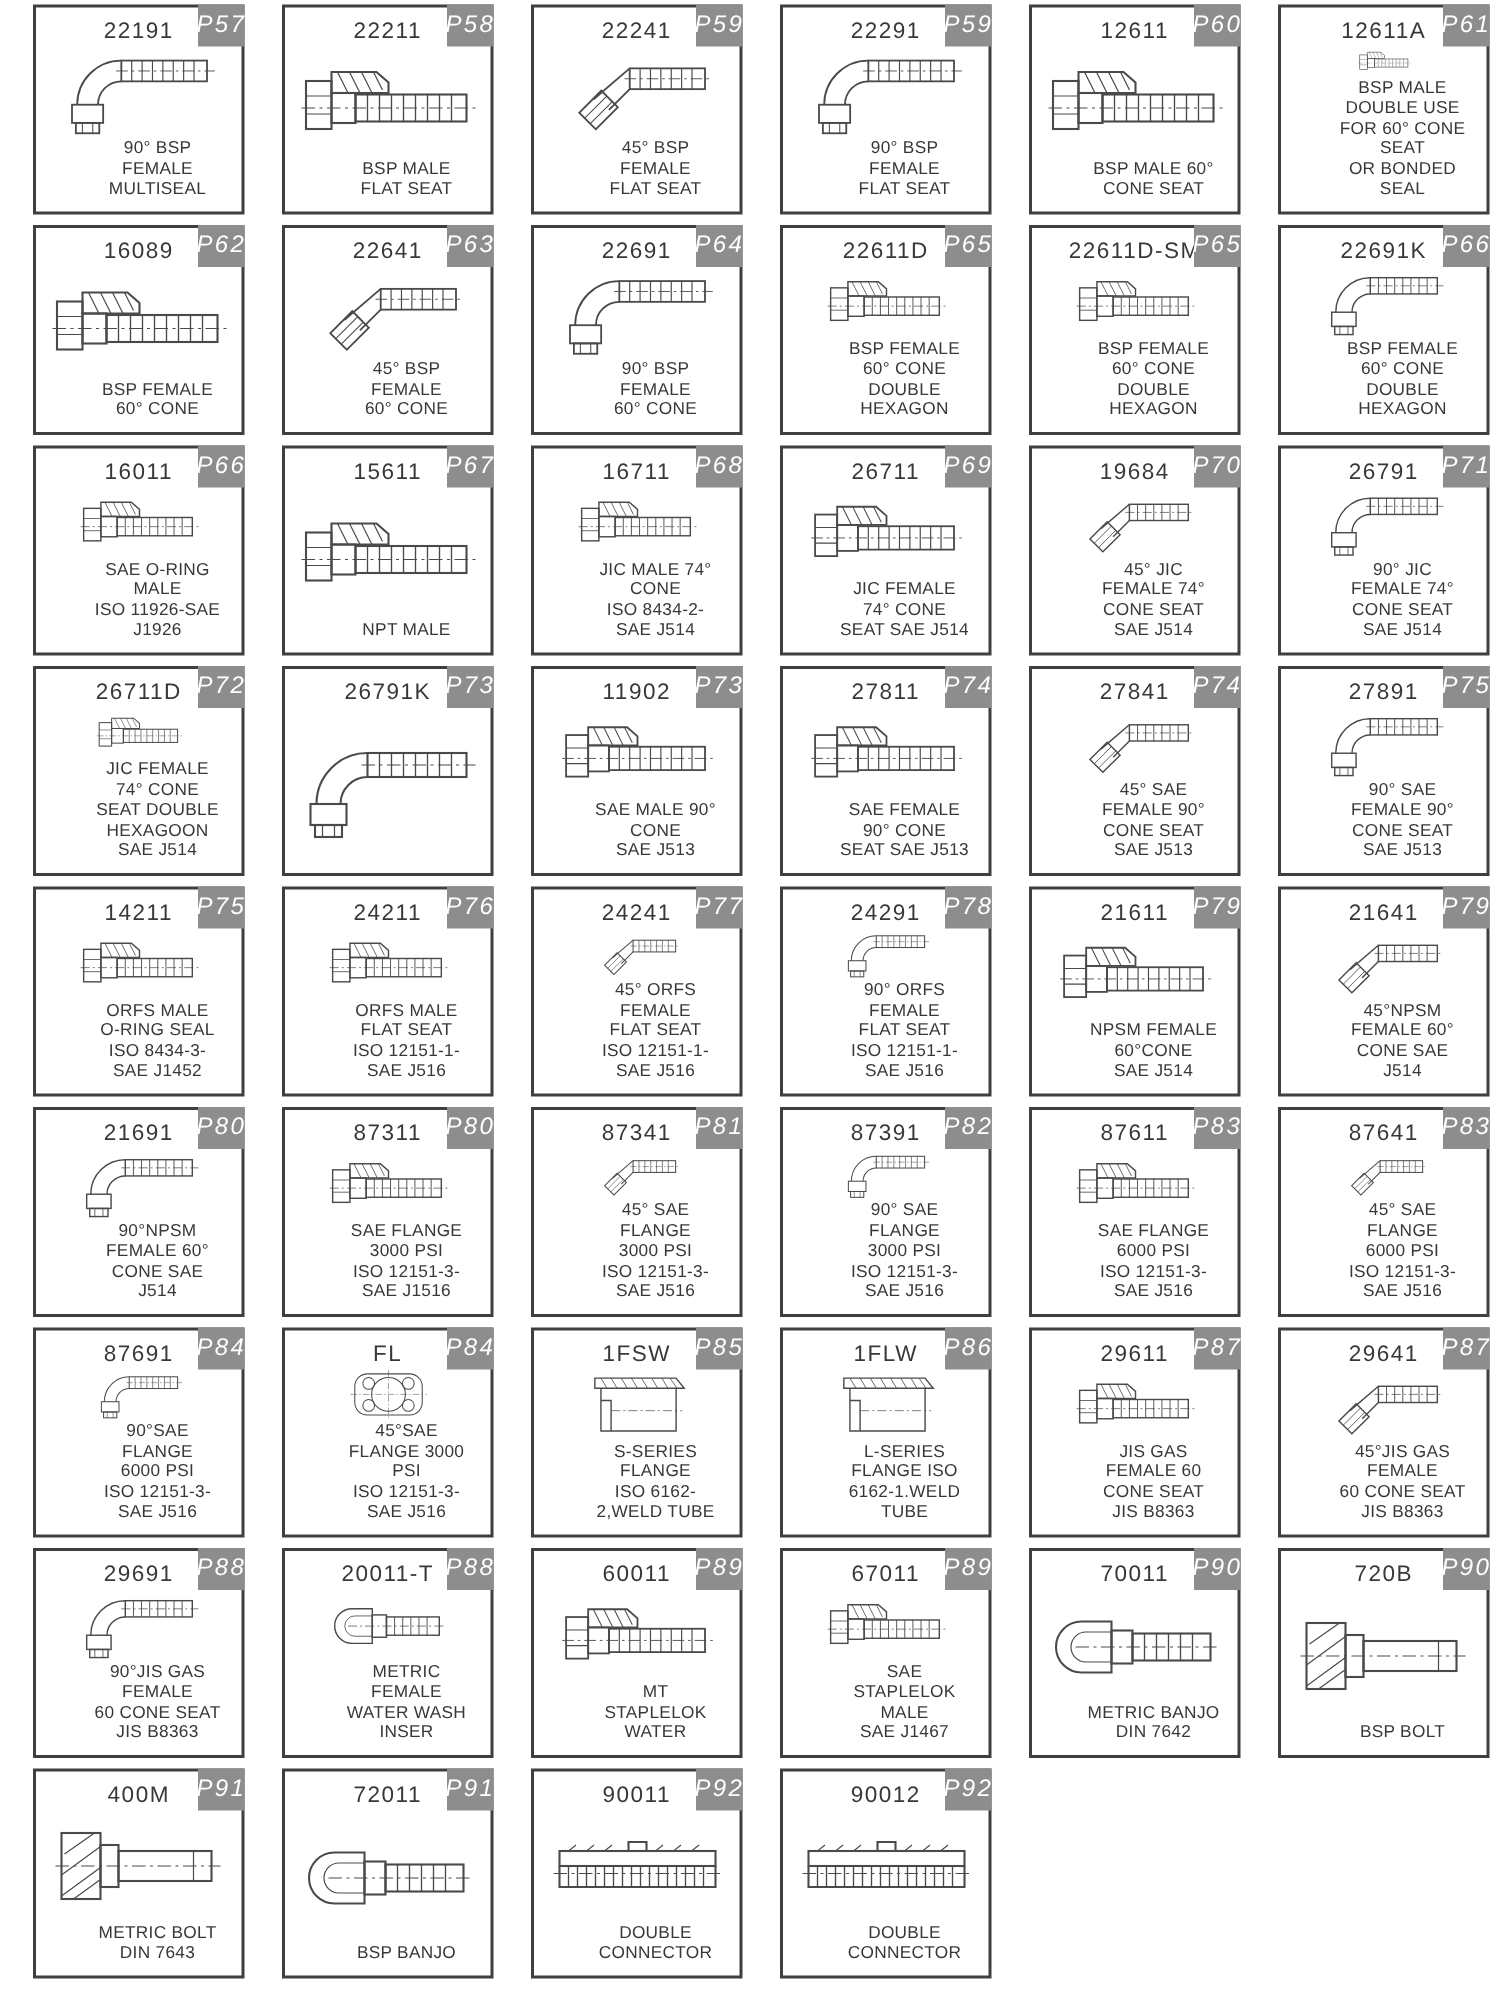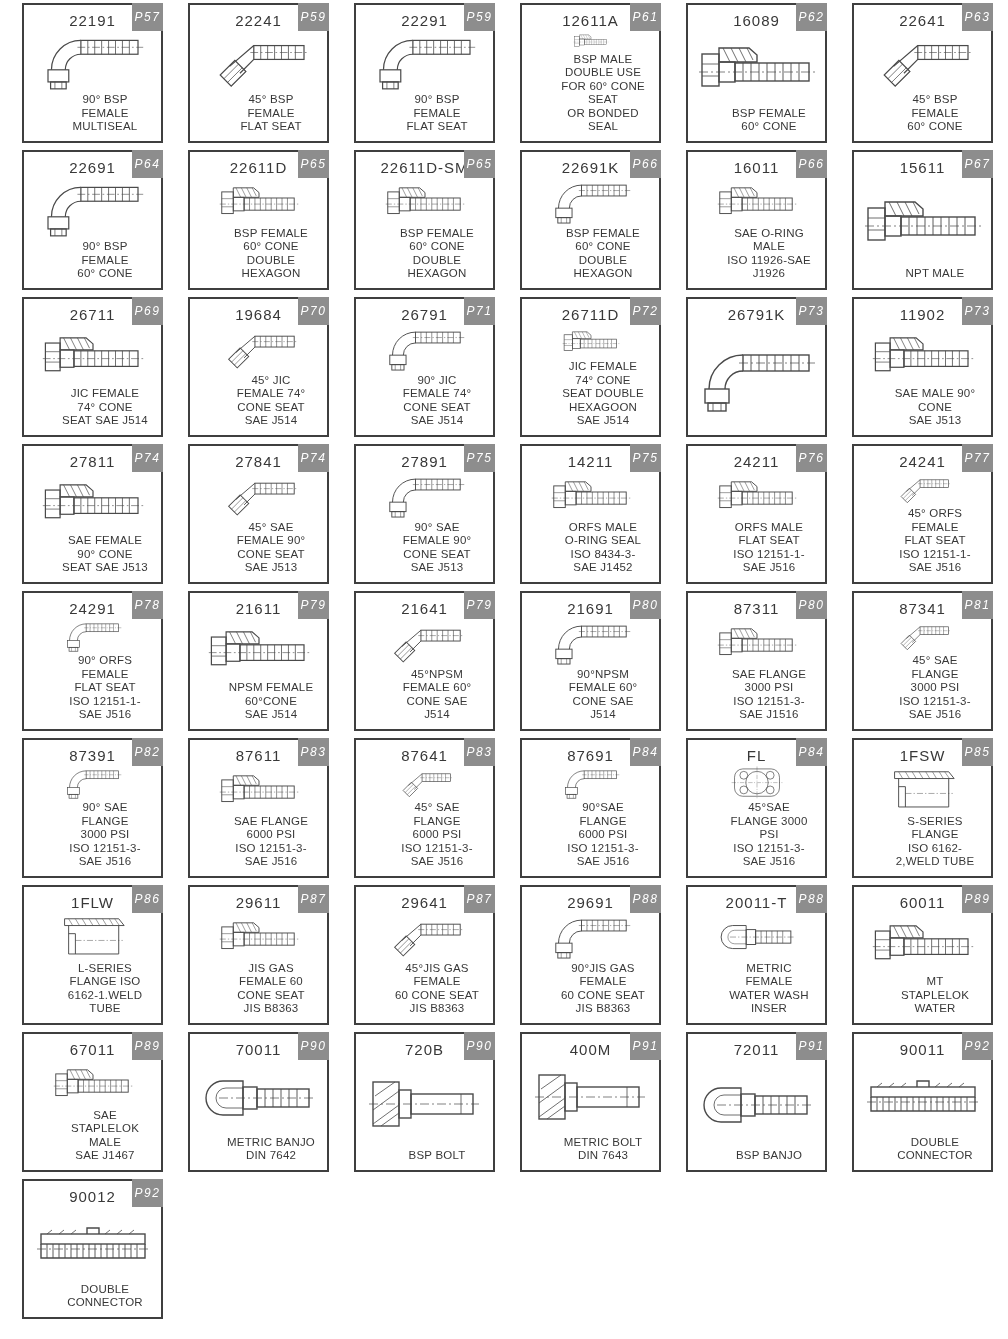--- a/index.html
+++ b/index.html
@@ -23,21 +23,21 @@
     position:relative;border:2px solid var(--border);background:#fff;
     box-sizing:border-box;display:flex;flex-direction:column;
   }
   .code{
     margin-top:7px;text-align:center;font-size:15px;letter-spacing:1px;
     color:var(--text);flex:0 0 auto;
   }
   .badge{
     position:absolute;top:-2px;right:-2px;width:31px;height:28px;
     background:var(--badge);color:var(--badge-text);
-    font-size:12px;font-style:italic;letter-spacing:1.5px;
+    font-size:16px;font-style:italic;letter-spacing:1.5px;
     display:flex;align-items:center;justify-content:center;
   }
   .draw{
     flex:1 1 auto;min-height:0;display:flex;align-items:center;justify-content:center;
     padding:1px 4px;
   }
   .draw svg{width:126px;height:100%;max-height:72px;}
   .desc{
     flex:0 0 auto;text-align:center;font-size:11.5px;line-height:1.18;
     padding:0 12px 7px;color:var(--text);letter-spacing:0.2px;margin-left:25px;
@@ -143,20 +143,32 @@
       <svg>
           <use href="#g-elbow90"></use>
         </svg>
     </div>
     <div class="desc">
         <div>90° BSP FEMALE</div>
         <div>MULTISEAL</div>
       </div>
   </div>
 
+  <div class="cell">
+    <div class="code">22211</div>
+    <div class="badge">P58</div>
+    <div class="draw">
+      <svg>
+          <use href="#g-straight"></use>
+        </svg>
+    </div>
+    <div class="desc">
+        <div>BSP MALE FLAT SEAT</div>
+      </div>
+  </div>
 
   <div class="cell">
     <div class="code">22241</div>
     <div class="badge">P59</div>
     <div class="draw">
       <svg>
           <use href="#g-elbow45"></use>
         </svg>
     </div>
     <div class="desc">
@@ -172,20 +184,32 @@
       <svg>
           <use href="#g-elbow90"></use>
         </svg>
     </div>
     <div class="desc">
         <div>90° BSP FEMALE</div>
         <div>FLAT SEAT</div>
       </div>
   </div>
 
+  <div class="cell">
+    <div class="code">12611</div>
+    <div class="badge">P60</div>
+    <div class="draw">
+      <svg>
+          <use href="#g-straight"></use>
+        </svg>
+    </div>
+    <div class="desc">
+        <div>BSP MALE 60° CONE SEAT</div>
+      </div>
+  </div>
 
   <div class="cell">
     <div class="code">12611A</div>
     <div class="badge">P61</div>
     <div class="draw">
       <svg>
           <use href="#g-straight"></use>
         </svg>
     </div>
     <div class="desc">
@@ -298,20 +322,33 @@
     <div class="draw">
       <svg>
           <use href="#g-straight"></use>
         </svg>
     </div>
     <div class="desc">
         <div>NPT MALE</div>
       </div>
   </div>
 
+  <div class="cell">
+    <div class="code">16711</div>
+    <div class="badge">P68</div>
+    <div class="draw">
+      <svg>
+          <use href="#g-straight"></use>
+        </svg>
+    </div>
+    <div class="desc">
+        <div>JIC MALE 74° CONE</div>
+        <div>ISO 8434-2-SAE J514</div>
+      </div>
+  </div>
 
   <div class="cell">
     <div class="code">26711</div>
     <div class="badge">P69</div>
     <div class="draw">
       <svg>
           <use href="#g-straight"></use>
         </svg>
     </div>
     <div class="desc">

